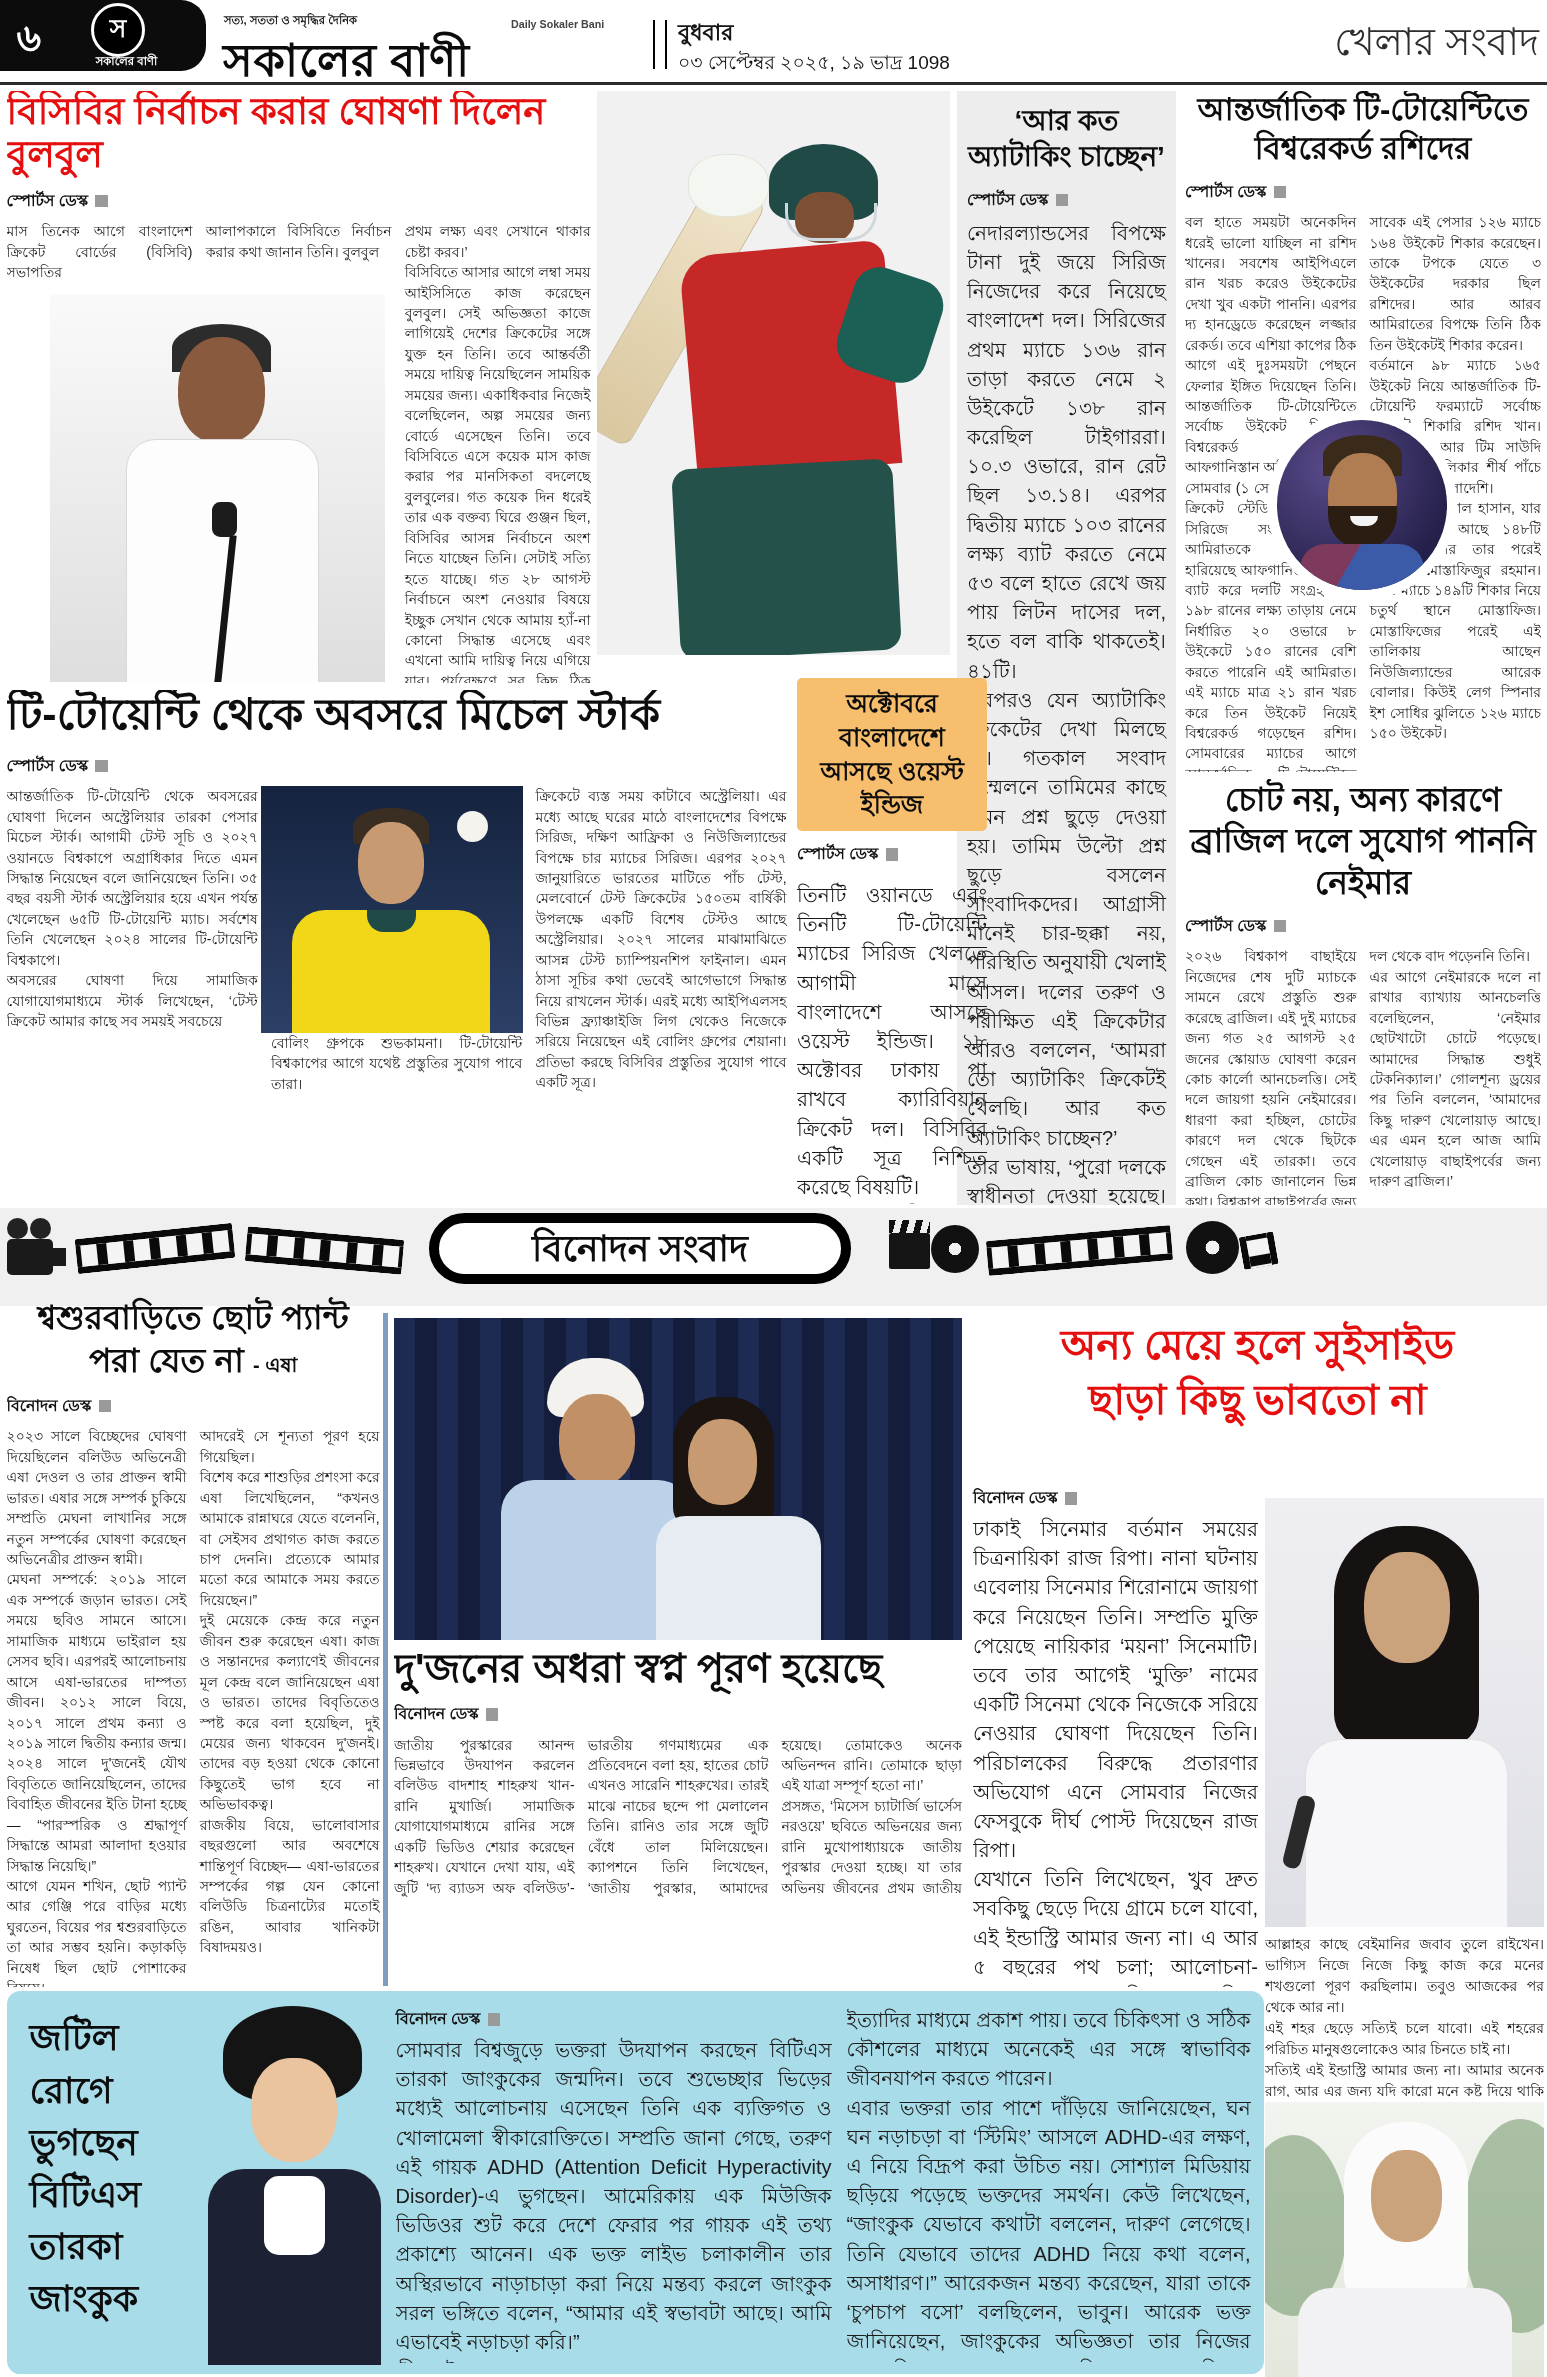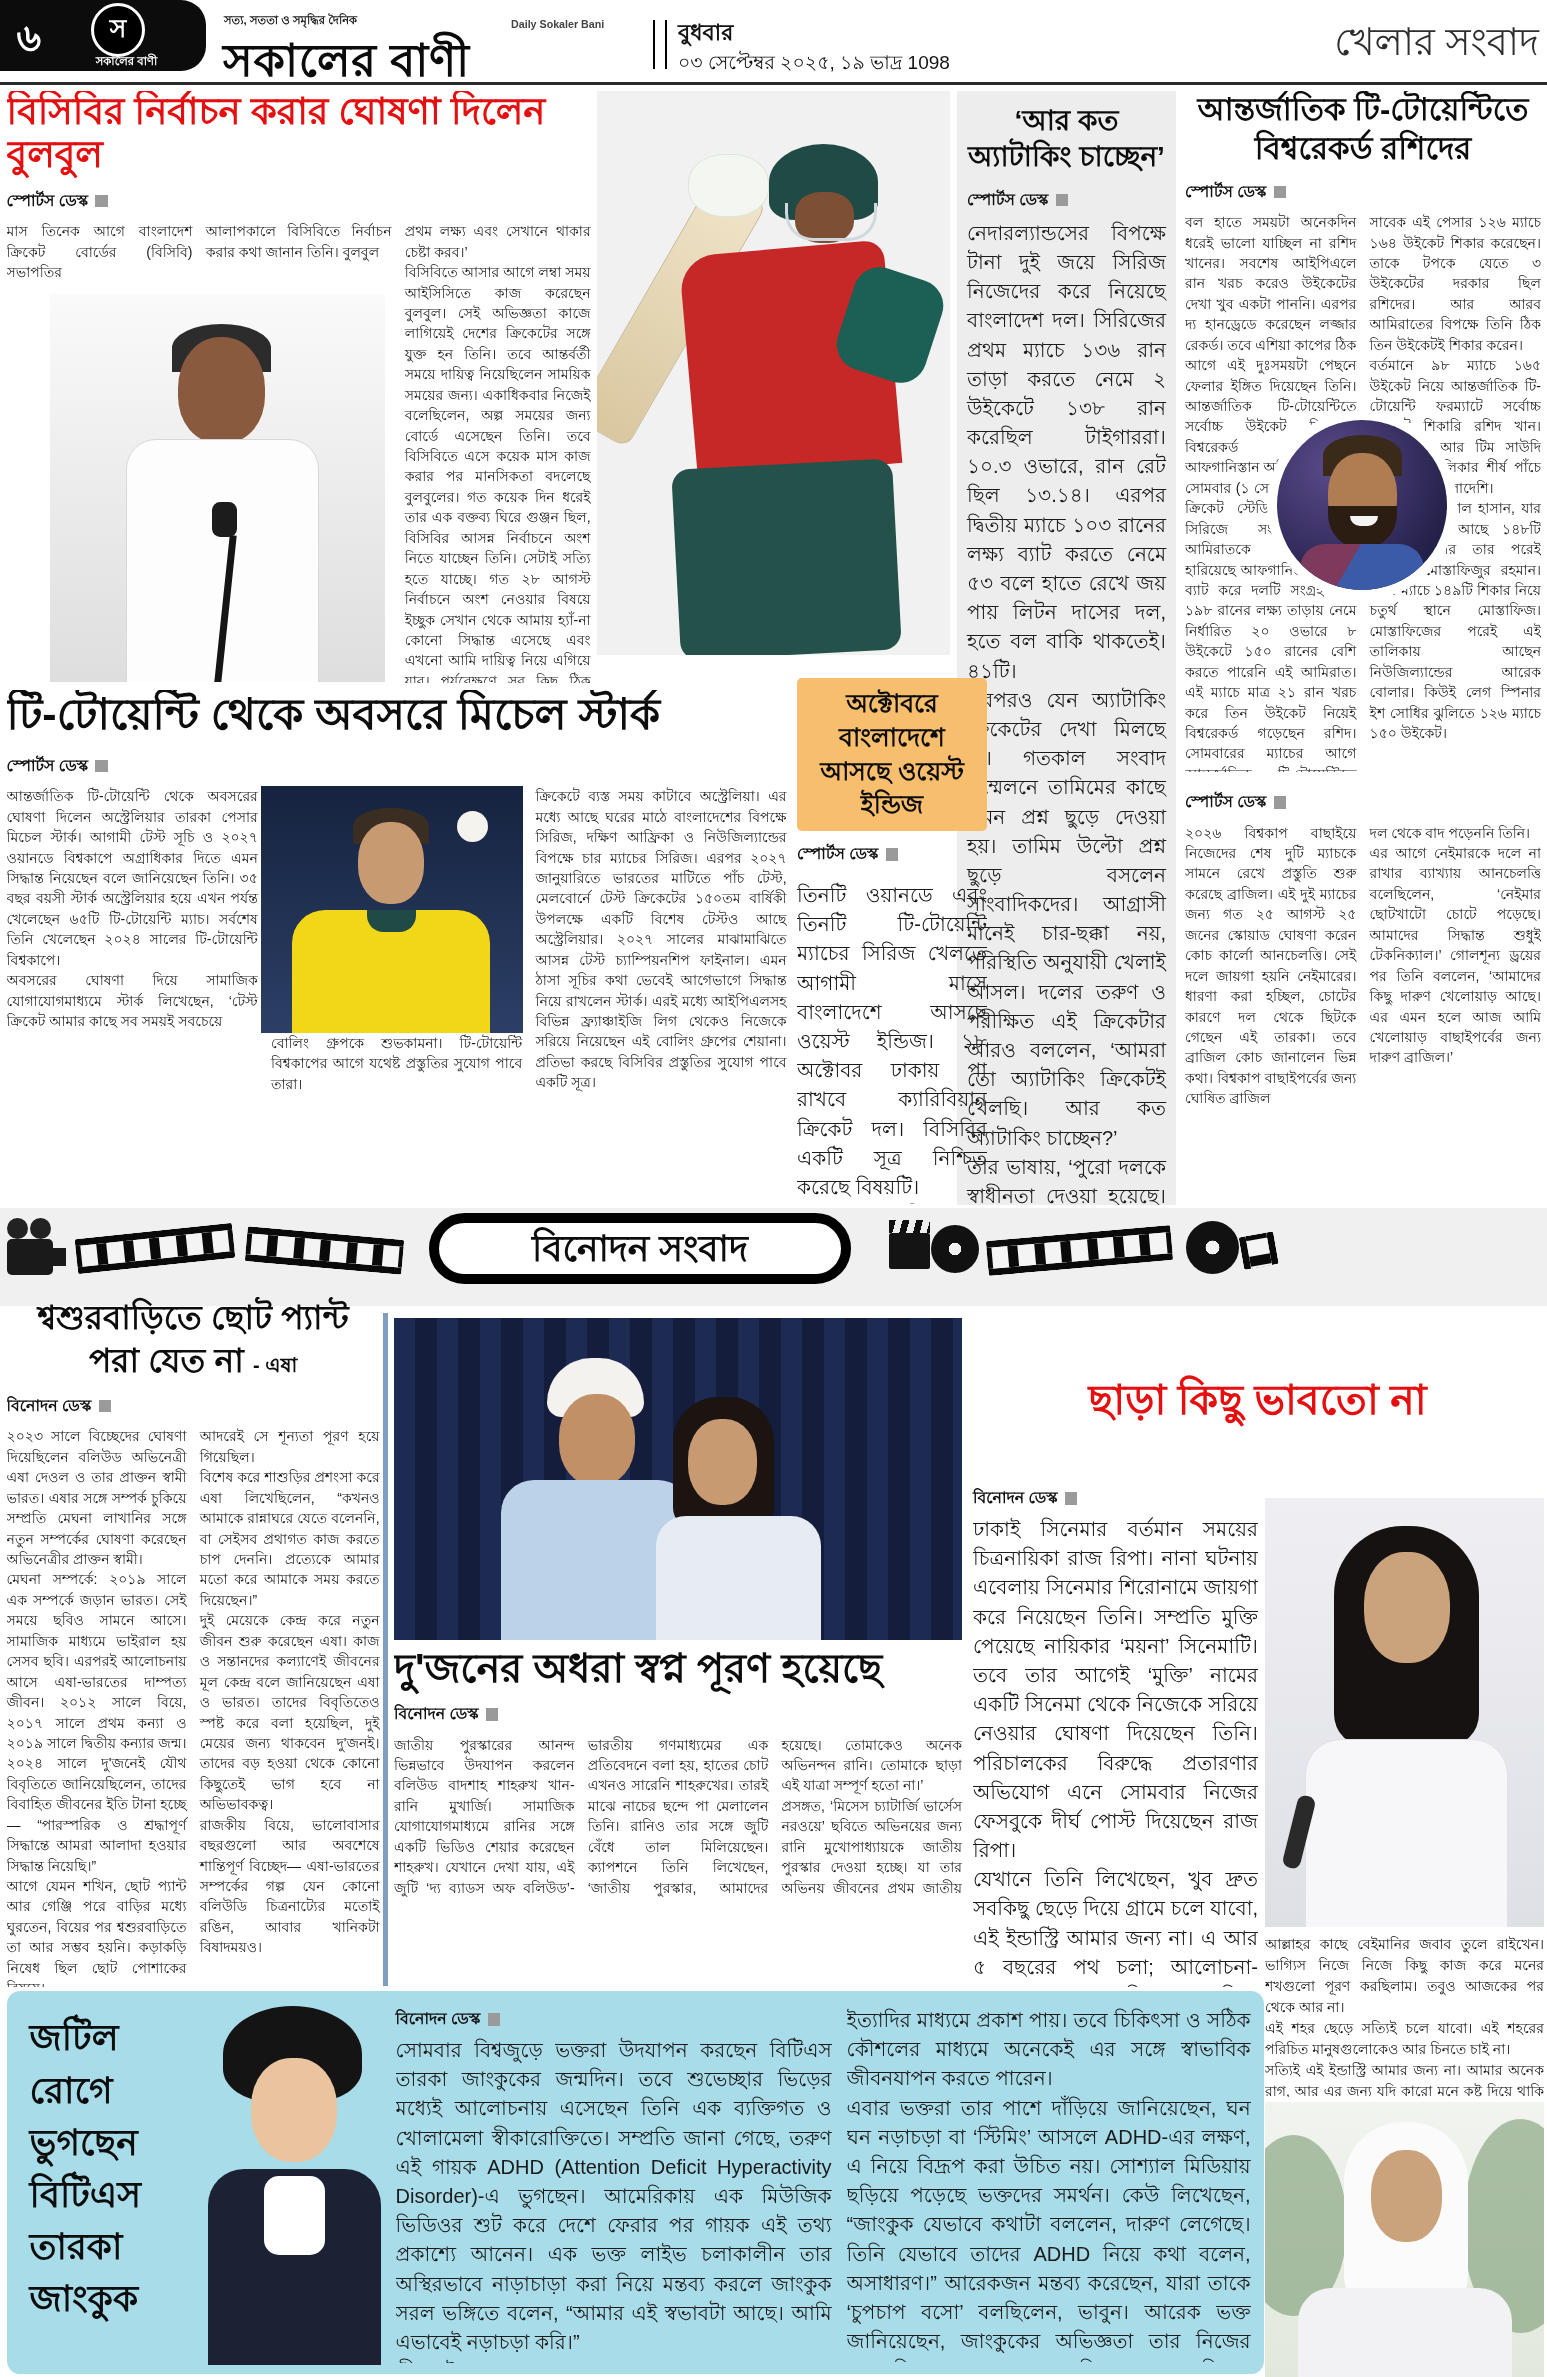--- a/index.html
+++ b/index.html
@@ -115,20 +115,21 @@
         <div class="ph" style="left:46px;top:15px;width:79px;height:41px;background:#3a2a1a;border-radius:50% 50% 0 0;"></div>
         <div class="ph" style="left:51px;top:33px;width:69px;height:86px;background:#b07c52;border-radius:46%;"></div>
         <div class="ph" style="left:51px;top:86px;width:69px;height:43px;background:#2b1d12;border-radius:0 0 38px 38px;"></div>
         <div class="ph" style="left:73px;top:96px;width:28px;height:10px;background:#f3f3f3;border-radius:0 0 13.2px 13.2px;"></div>
         <div class="ph" style="left:23px;top:124px;width:124px;height:49px;background:linear-gradient(120deg,#7e3a5c 0 40%,#3b5aa8 40% 100%);border-radius:25px 25px 0 0;"></div>
       </div>
     </div>
   </div>
 
   <div class="abs clip" style="left:1185px;top:779px;width:356px;height:426px;">
+    <div class="headline center" style="font-size:33px;line-height:1.25;">চোট নয়, অন্য কারণে ব্রাজিল দলে সুযোগ পাননি নেইমার</div>
     <div class="byline" style="margin-top:10px;">
       <span>স্পোর্টস ডেস্ক</span>
         <span class="sq"></span>
     </div>
     <div class="cols" style="margin-top:6.6px;height:297px;">
       <div class="col">২০২৬ বিশ্বকাপ বাছাইয়ে নিজেদের শেষ দুটি ম্যাচকে সামনে রেখে প্রস্তুতি শুরু করেছে ব্রাজিল। এই দুই ম্যাচের জন্য গত ২৫ আগস্ট ২৫ জনের স্কোয়াড ঘোষণা করেন কোচ কার্লো আনচেলত্তি। সেই দলে জায়গা হয়নি নেইমারের। ধারণা করা হচ্ছিল, চোটের কারণে দল থেকে ছিটকে গেছেন এই তারকা। তবে ব্রাজিল কোচ জানালেন ভিন্ন কথা। বিশ্বকাপ বাছাইপর্বের জন্য ঘোষিত ব্রাজিল</div>
       <div class="col">দল থেকে বাদ পড়েননি তিনি।
 এর আগে নেইমারকে দলে না রাখার ব্যাখ্যায় আনচেলত্তি বলেছিলেন, ‘নেইমার ছোটখাটো চোটে পড়েছে। আমাদের সিদ্ধান্ত শুধুই টেকনিক্যাল।’ গোলশূন্য ড্রয়ের পর তিনি বললেন, ‘আমাদের কিছু দারুণ খেলোয়াড় আছে। এর এমন হলে আজ আমি খেলোয়াড় বাছাইপর্বের জন্য দারুণ ব্রাজিল।’</div>
     </div>
   </div>
@@ -229,21 +230,21 @@
     </div>
     <div class="cols" style="margin-top:6.6px;height:157px;">
       <div class="col">জাতীয় পুরস্কারের আনন্দ ভিন্নভাবে উদযাপন করলেন বলিউড বাদশাহ শাহরুখ খান-রানি মুখার্জি। সামাজিক যোগাযোগমাধ্যমে রানির সঙ্গে একটি ভিডিও শেয়ার করেছেন শাহরুখ। যেখানে দেখা যায়, এই জুটি ‘দ্য ব্যাডস অফ বলিউড’-এর ‘তু পহেলে তু আখির’ গানে একটি সুন্দর নাচের ভিডিও তৈরি করেছেন।</div>
       <div class="col">ভারতীয় গণমাধ্যমের এক প্রতিবেদনে বলা হয়, হাতের চোট এখনও সারেনি শাহরুখের। তারই মাঝে নাচের ছন্দে পা মেলালেন তিনি। রানিও তার সঙ্গে জুটি বেঁধে তাল মিলিয়েছেন। ক্যাপশনে তিনি লিখেছেন, ‘জাতীয় পুরস্কার, আমাদের দু'জনের জীবনেরই অধরা স্বপ্ন যা এবার পূরণ</div>
       <div class="col">হয়েছে। তোমাকেও অনেক অভিনন্দন রানি। তোমাকে ছাড়া এই যাত্রা সম্পূর্ণ হতো না।’
 প্রসঙ্গত, ‘মিসেস চ্যাটার্জি ভার্সেস নরওয়ে’ ছবিতে অভিনয়ের জন্য রানি মুখোপাধ্যায়কে জাতীয় পুরস্কার দেওয়া হচ্ছে। যা তার অভিনয় জীবনের প্রথম জাতীয় পুরস্কার বলা যায়। শাহরুখ খানও ‘জওয়ান’ সিনেমার জন্য পেলেন প্রথম জাতীয় চলচ্চিত্র পুরস্কার।</div>
     </div>
   </div>
 
   <div class="abs clip headline red center" style="left:972px;top:1318px;width:571px;height:157px;font-size:41px;line-height:1.35;">
-    <br>
+    <span>অন্য মেয়ে হলে সুইসাইড</span><br>
     <span>ছাড়া কিছু ভাবতো না</span>
   </div>
   <div class="abs byline" style="left:973px;top:1485px;">
     <span>বিনোদন ডেস্ক</span>
       <span class="sq"></span>
   </div>
   <div class="abs clip body-text" style="left:973px;top:1515px;width:285px;height:472px;">ঢাকাই সিনেমার বর্তমান সময়ের চিত্রনায়িকা রাজ রিপা। নানা ঘটনায় এবেলায় সিনেমার শিরোনামে জায়গা করে নিয়েছেন তিনি। সম্প্রতি মুক্তি পেয়েছে নায়িকার ‘ময়না’ সিনেমাটি। তবে তার আগেই ‘মুক্তি’ নামের একটি সিনেমা থেকে নিজেকে সরিয়ে নেওয়ার ঘোষণা দিয়েছেন তিনি। পরিচালকের বিরুদ্ধে প্রতারণার অভিযোগ এনে সোমবার নিজের ফেসবুকে দীর্ঘ পোস্ট দিয়েছেন রাজ রিপা।
 যেখানে তিনি লিখেছেন, খুব দ্রুত সবকিছু ছেড়ে দিয়ে গ্রামে চলে যাবো, এই ইন্ডাস্ট্রি আমার জন্য না। এ আর ৫ বছরের পথ চলা; আলোচনা-সমালোচনা সবকিছু পেরিয়ে আত্মসম্মানবোধটুকু নিয়েই বিদায় নিতে চাই।
 এমন ‘মুক্তি’ সিনেমার বাকি অংশ শেষ করার জন্য পরিচালকের প্রতি অনুরোধ জানিয়েছেন প্রযোজক। রিপা আরো লেখেন, ৪ বছর ধরে এই ইন্ডাস্ট্রিতে কাজ করছি। আমার জায়গায় অন্য মেয়ে হলে সুইসাইড ছাড়া কিছু ভাবতো না। আর কত অপেক্ষা করবো, আর কত ধৈর্য ধরবো।</div>
   <div class="photo" style="left:1265px;top:1498px;width:279px;height:429px;background:linear-gradient(#efeff3,#dfe0e6);">

